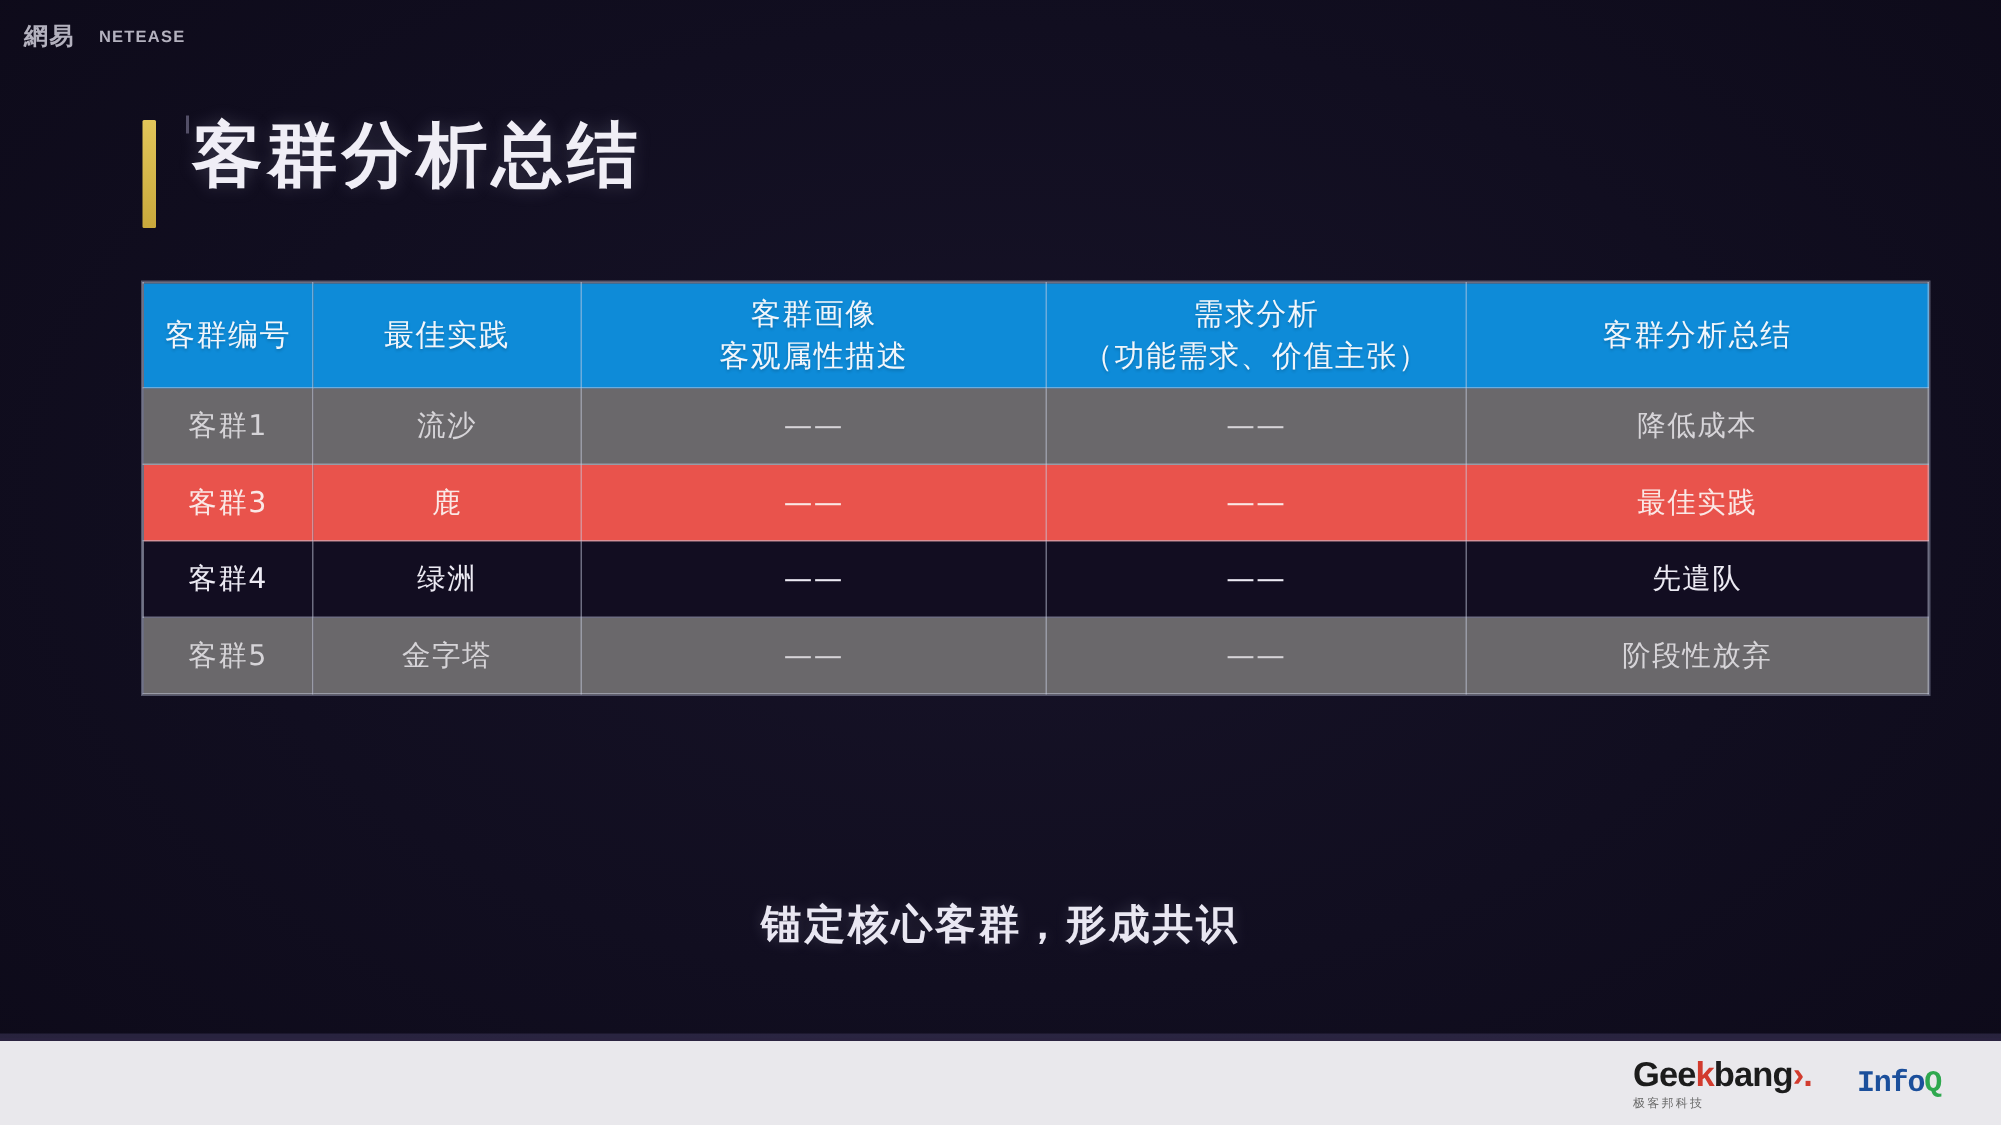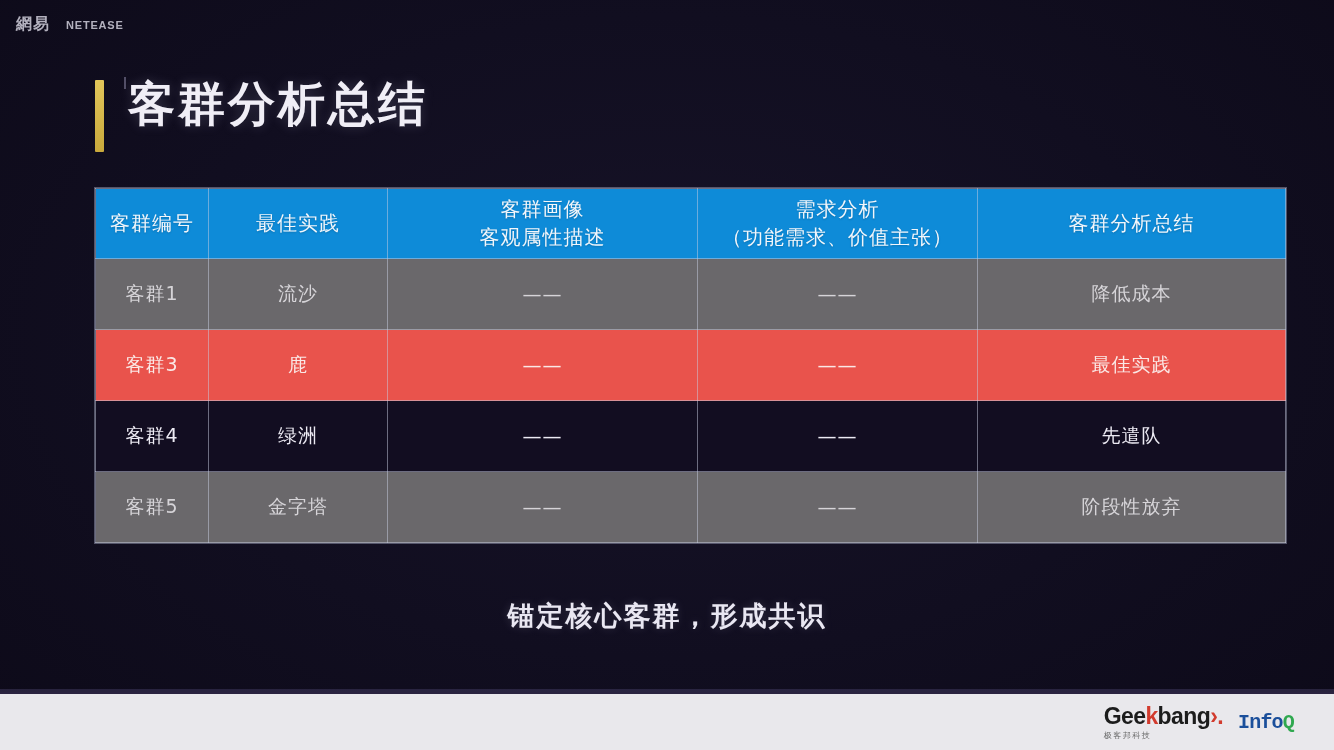--- a/index.html
+++ b/index.html
@@ -152,21 +152,21 @@
     background: #0e8bd8;
     color: #f2f6fb;
     font-size: 20px;
     line-height: 1.38;
     padding: 4px 6px;
     text-shadow: 0 1px 2px rgba(0,0,0,.18);
   }
   .tbl thead th .l2 { display: block; }
 
   .tbl tbody td {
-    height: 71px;
+    height: 51px;
     padding: 2px 6px;
   }
 
   
   tr.row-gray td {
     background: #6a686b;
     color: #d6d4d8;
   }
   tr.row-dark td {
     background: #120d21;
@@ -244,21 +244,21 @@
     letter-spacing: 4.5px;
     white-space: nowrap;
   }
 
   .footer-right {
     position: absolute;
     right: 40px;
     top: 11px;
     display: flex;
     align-items: center;
-    gap: 15px;
+    gap: 30px;
   }
   .geekbang { position: relative; }
   .gb-word {
     font-family: "Liberation Sans", sans-serif;
     font-size: 23px;
     font-weight: 700;
     line-height: 1;
     letter-spacing: -.6px;
     color: #1c1c1c;
   }

